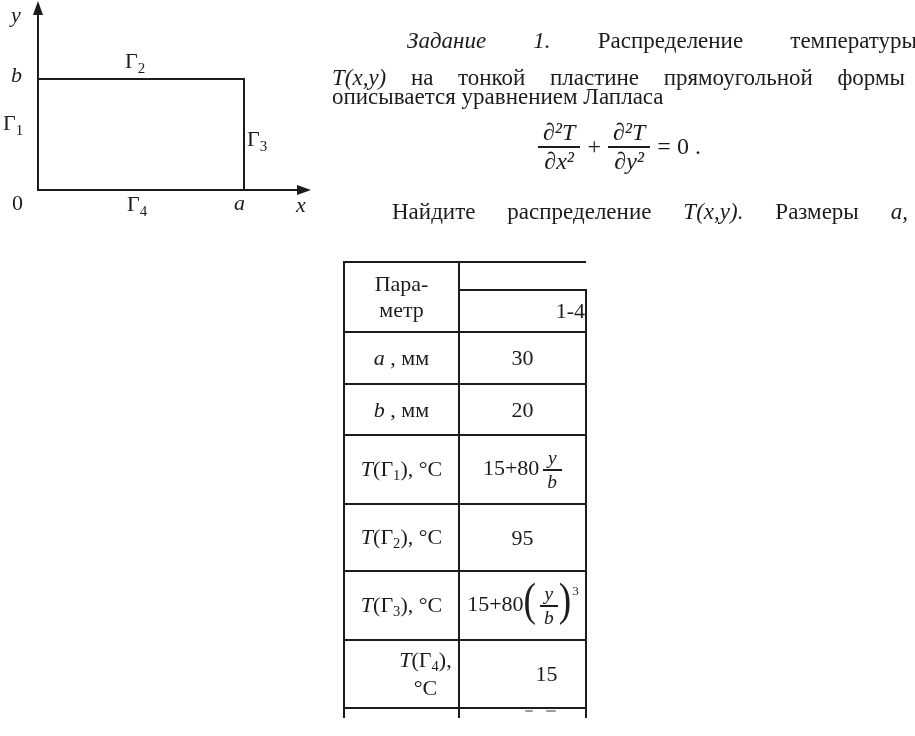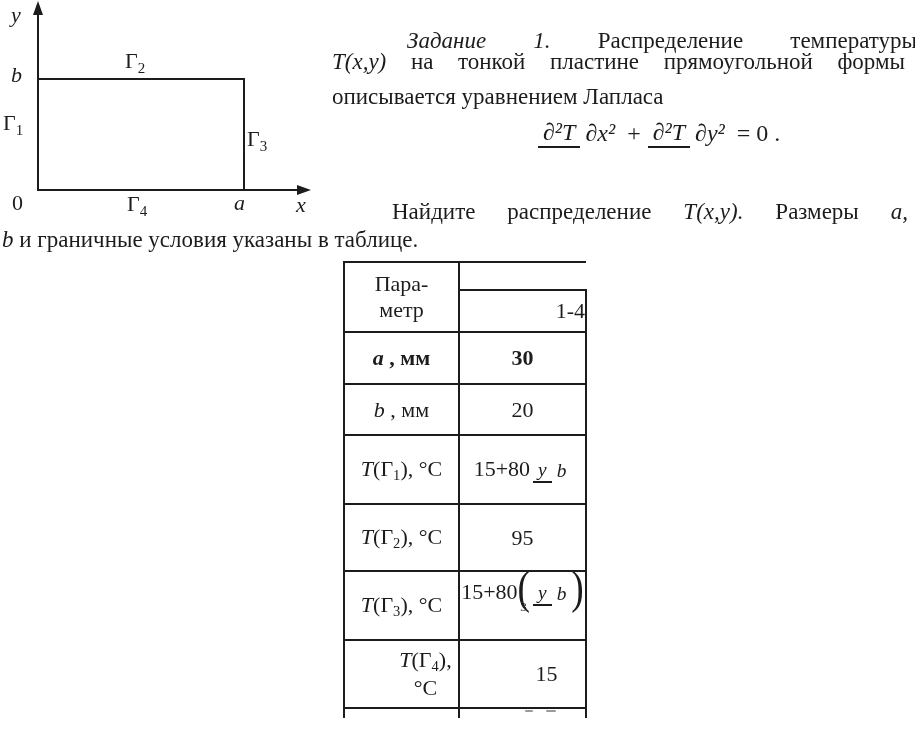--- a/index.html
+++ b/index.html
@@ -29,40 +29,40 @@
   .lab-g2{left:125px;top:50px;}
   .lab-g3{left:247px;top:128px;}
   .lab-0{left:12px;top:192px;}
   .lab-g4{left:127px;top:193px;}
   .lab-a{left:234px;top:192px;}
   .lab-x{left:296px;top:194px;}
   
   .tline{position:absolute;font-size:23px;line-height:27px;}
   .just{text-align:justify;text-align-last:justify;}
   .p1l1{left:395px;top:27px;width:510px;margin-left:12px;}
-  .p1l2{left:332px;top:48px;width:573px;}
+  .p1l2{left:332px;top:64px;width:573px;}
   .p1l3{left:332px;top:83px;white-space:nowrap;}
   .p2l1{left:392px;top:198px;width:516px;}
   .p2l2{left:2px;top:226px;white-space:nowrap;}
   
   .equation{position:absolute;left:538px;top:119px;display:flex;align-items:center;
     gap:5px;font-size:24px;}
-  .frac{display:inline-flex;flex-direction:row;align-items:center;
+  .frac{display:inline-flex;flex-direction:column;align-items:center;
     line-height:1.12;font-style:italic;text-align:center;}
   .frac .num{padding:0 5px;border-bottom:2px solid #1c1c1c;}
   .frac .den{padding:0 5px;text-align:center;}
   .op{font-style:normal;padding:0 2px;}
   
   .ptable{position:absolute;left:343px;top:261px;border-collapse:collapse;
     table-layout:fixed;font-size:22px;color:#1c1c1c;}
   .ptable td{border:2px solid #1c1c1c;text-align:center;vertical-align:middle;
     padding:0;overflow:hidden;}
   .col-lbl{width:115px;} .col-val{width:127px;}
   .rh-empty td{height:26px;margin-top:7px;} .rh-var td{height:40px;text-align:right;}
-  .rh-a td{height:50px;font-weight:bold;} .rh-b td{height:49px;}
+  .rh-a td{height:50px;} .rh-b td{height:49px;}
   .rh-g1 td{height:67px;} .rh-g2 td{height:65px;}
   .rh-g3 td{height:67px;} .rh-g4 td{height:66px;padding-left:48px;}
   .rh-partial td{height:9px;border-bottom:none;}
   .c-empty{border-right:none !important;}
   .hdr2{line-height:26px;}
   .val .frac{font-size:0.88em;margin-left:3px;vertical-align:middle;}
   .lbl .frac,.val .frac{position:relative;top:0;}
   .sb{font-size:66%;vertical-align:-4px;}
   .sp{font-size:60%;vertical-align:super;position:relative;top:-7px;left:1px;}
   .paren{font-size:170%;font-weight:400;line-height:0;display:inline-block;
@@ -106,21 +106,20 @@
       </span>
     <span class="op">+</span>
     <span class="frac">
         <span class="num">∂²T</span>
         <span class="den">∂y²</span>
       </span>
     <span class="op">= 0 .</span>
   </div>
 
   <div class="tline just p2l1"><span>Найдите распределение</span> <span class="it">T(x,y).</span> <span>Размеры</span> <span class="it">a,</span></div>
-  <div class="tline p2l2"><span class="it">b</span> <span>и граничные условия указаны в таблице.</span></div>
 
   <table class="ptable">
     <colgroup>
         <col class="col-lbl">
         <col class="col-val">
       </colgroup>
     <tbody>
       <tr class="rh-empty">
         <td rowspan="2" class="hdr2">
           <div>Пара-</div>

